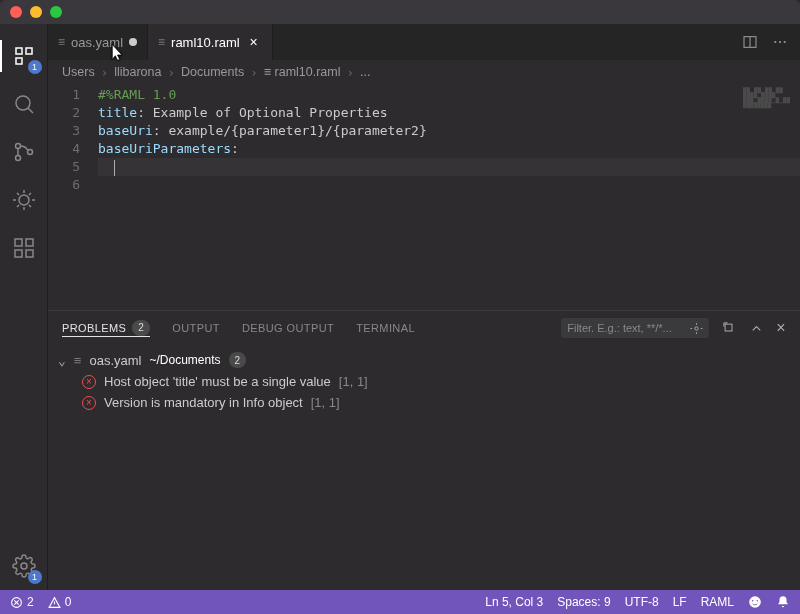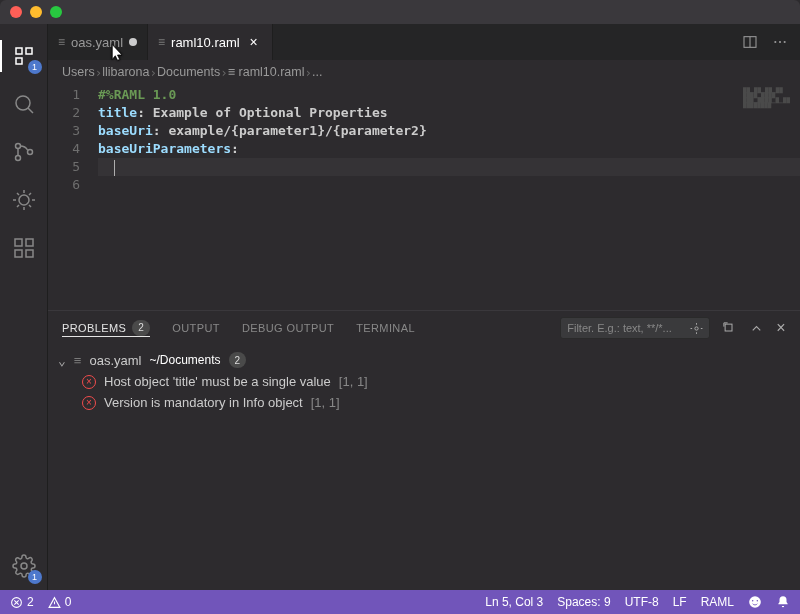--- a/index.html
+++ b/index.html
@@ -59,32 +59,32 @@
     font-size:13px;cursor:pointer;
     border-right:1px solid #1e1e1e;
   }
   .tab.active{background:#2d2b2e;color:#fff;}
   .tab.inactive{background:#252526;}
   .tab .file-icon{font-size:12px;color:#7a7a7a;}
   .tab .close{width:16px;height:16px;display:flex;align-items:center;justify-content:center;font-size:14px;}
   .tab .mod-dot{width:8px;height:8px;border-radius:50%;background:#ccc;}
   .tab-actions{margin-left:auto;display:flex;gap:14px;padding:0 12px;color:#999;}
   .breadcrumbs{
-    height:24px;display:flex;align-items:center;gap:0;
+    height:24px;display:flex;align-items:center;gap:6px;
     padding:0 14px;font-size:12.5px;color:#999;background:#2d2b2e;
   }
   .breadcrumbs .sep{color:#666;}
   .editor-body{display:flex;position:relative;height:226px;background:#2d2b2e;}
   .gutter{
     width:50px;text-align:right;color:#6e6e6e;
     font-family:Menlo,Consolas,monospace;font-size:13px;padding-top:2px;padding-right:18px;line-height:18px;
   }
   .code{
     flex:1;font-family:Menlo,Consolas,monospace;font-size:13px;line-height:18px;
-    padding-top:2px;white-space:pre;color:#ccc;font-weight:bold;
+    padding-top:2px;white-space:pre;color:#ccc;
   }
   .prop{color:#9cdcfe;}
   .comment{color:#6a9955;}
   .code-line{height:18px;}
   .cursor{display:inline-block;width:1px;height:16px;background:#aeaeae;vertical-align:middle;}
   .current-line{background:rgba(255,255,255,0.04);}
   .minimap{
     position:absolute;right:10px;top:4px;
     color:#4a4a4a;font-size:5px;line-height:5px;white-space:pre;
   }

